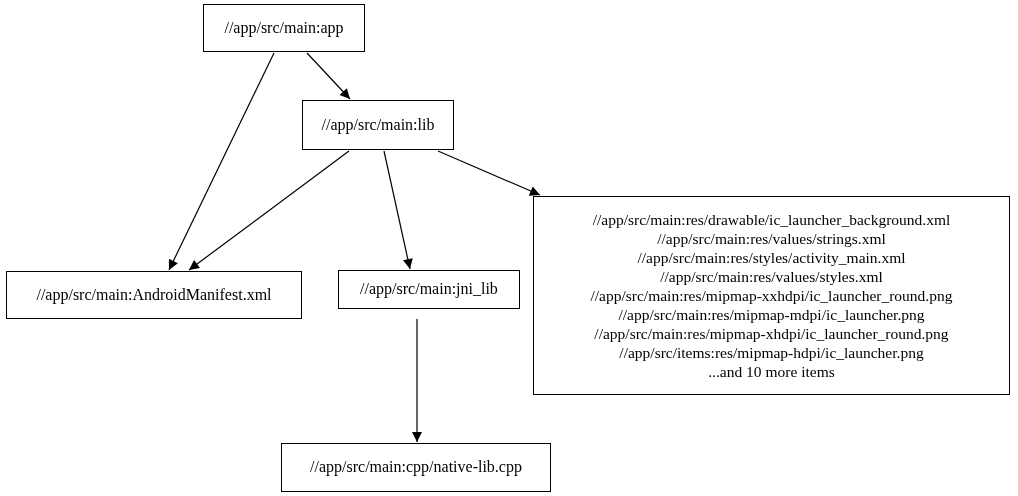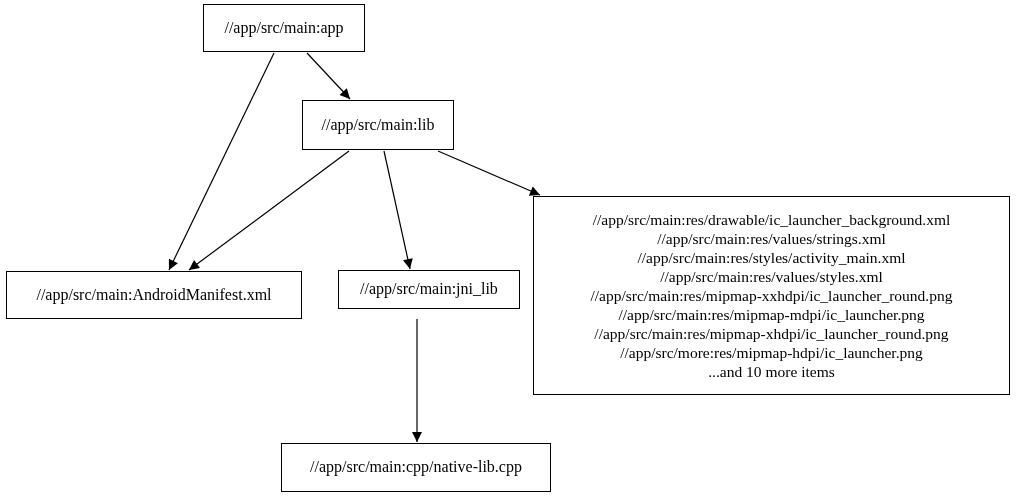--- a/index.html
+++ b/index.html
@@ -82,17 +82,17 @@
   </div>
 
   <div class="node multi" id="node-resources">
     <div>//app/src/main:res/drawable/ic_launcher_background.xml</div>
     <div>//app/src/main:res/values/strings.xml</div>
     <div>//app/src/main:res/styles/activity_main.xml</div>
     <div>//app/src/main:res/values/styles.xml</div>
     <div>//app/src/main:res/mipmap-xxhdpi/ic_launcher_round.png</div>
     <div>//app/src/main:res/mipmap-mdpi/ic_launcher.png</div>
     <div>//app/src/main:res/mipmap-xhdpi/ic_launcher_round.png</div>
-    <div>//app/src/more:res/mipmap-hdpi/ic_launcher.png</div>
+    <div>//app/src/items:res/mipmap-hdpi/ic_launcher.png</div>
     <div>...and 10 more items</div>
   </div>
 
 </div>
 
 </body></html>

